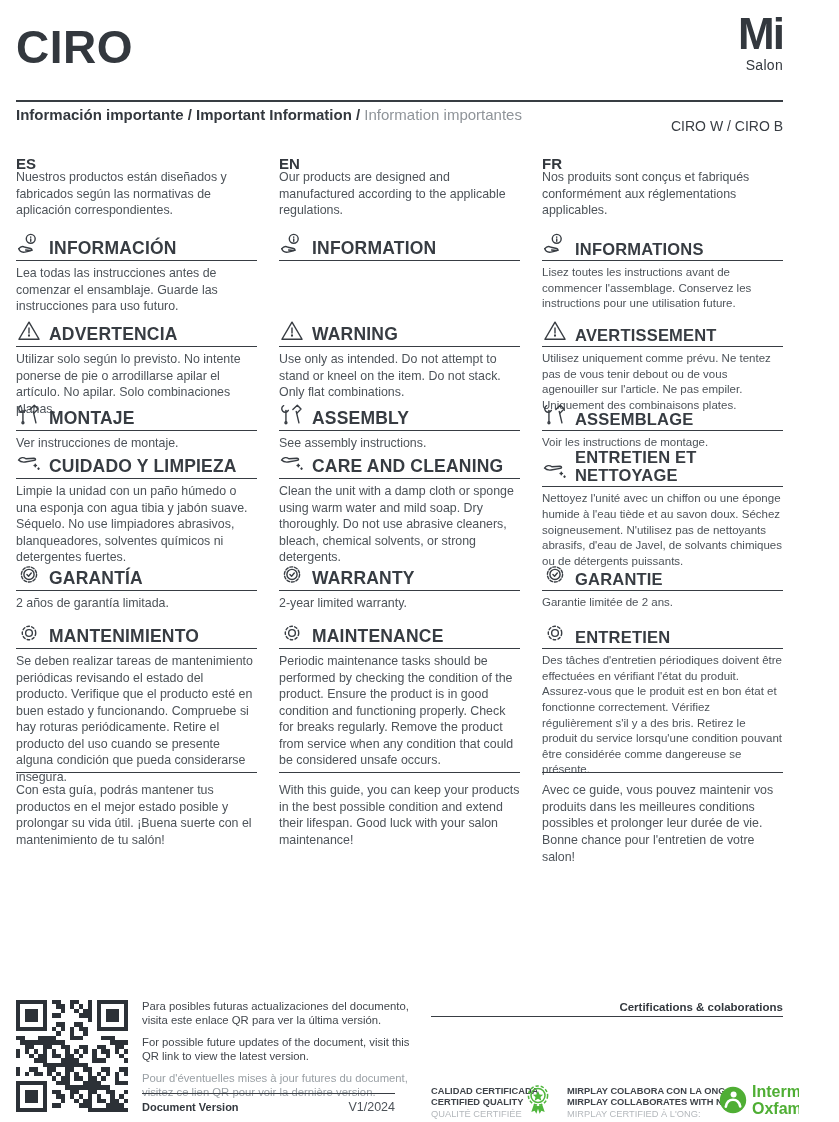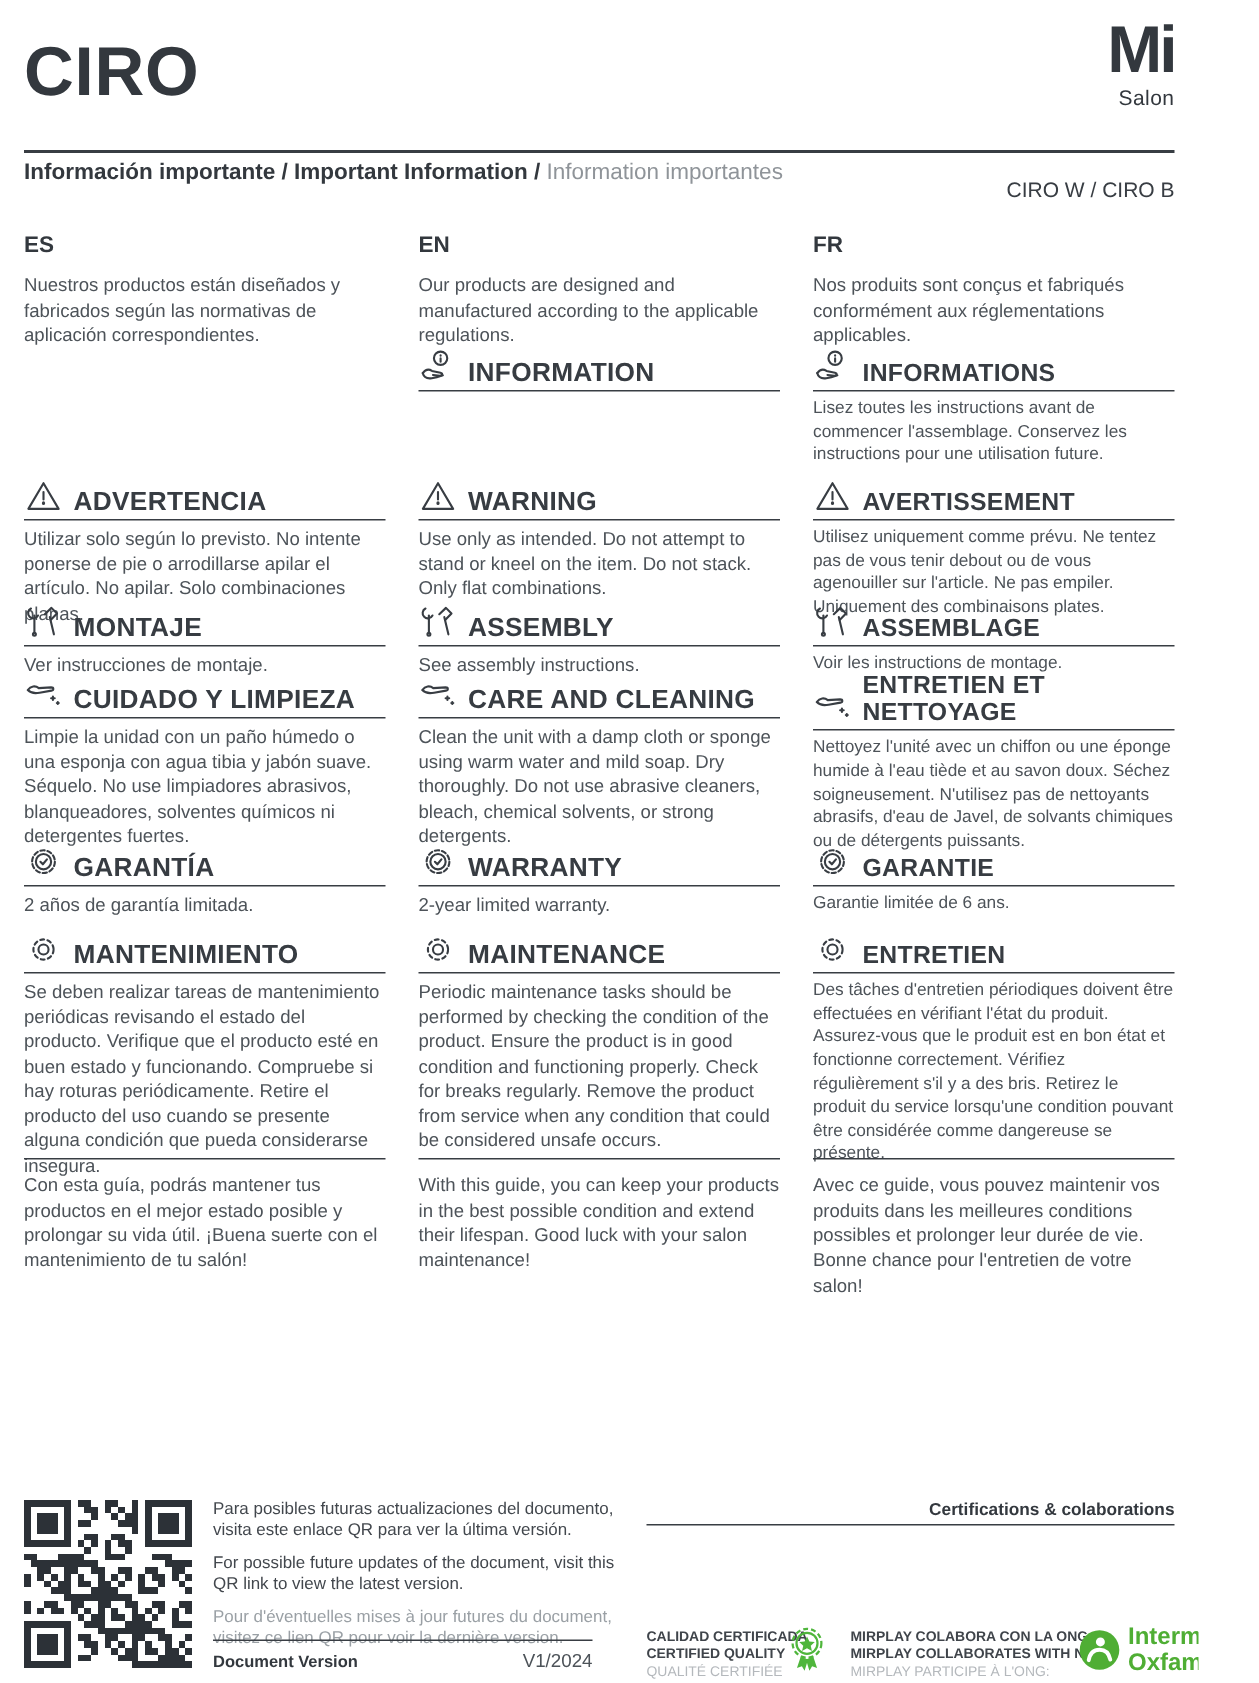--- a/index.html
+++ b/index.html
@@ -15,21 +15,21 @@
   .head-rule{position:absolute;left:16px;right:16px;top:100px;border-top:2px solid #383d43;}
   .subtitle{position:absolute;left:16px;top:106px;font-size:15px;font-weight:bold;color:#33383e;white-space:nowrap;}
   .subtitle .muted{color:#8f9499;font-weight:normal;}
   .models{position:absolute;right:16px;top:118px;font-size:14px;color:#383d43;}
 
   
   .cols{position:absolute;left:16px;right:16px;top:155px;height:715px;
         display:grid;grid-template-columns:repeat(3,1fr);column-gap:22px;}
   .col{position:relative;}
   .lang{position:absolute;top:0;left:0;font-size:15px;font-weight:bold;color:#33383e;margin:0;}
-  .intro{position:absolute;top:27px;left:0;right:0;margin:0;font-size:12.4px;line-height:1.33;}
+  .intro{position:absolute;top:14px;left:0;right:0;margin:0;font-size:12.4px;line-height:1.33;}
   .sec{position:absolute;left:0;right:0;}
   .pos-s0{top:75px}.pos-s1{top:161px}.pos-s2{top:245px}
   .pos-s3{top:293px}.pos-s4{top:405px}.pos-s5{top:463px}
   .sec-head{display:flex;align-items:flex-end;gap:7px;border-bottom:1.4px solid #383d43;
             padding-bottom:2px;min-height:28px;}
   .sec-title{font-size:17.5px;font-weight:bold;color:#373c42;letter-spacing:.2px;line-height:1.1;}
   .sec-body{margin:4px 0 0;font-size:12.4px;line-height:1.33;}
   .col-fr .sec-body{font-size:11.5px;line-height:1.36;}
   .col-fr .sec-title{font-size:16.5px;}
   .closing-rule{position:absolute;top:617px;left:0;right:0;border-top:1.3px solid #383d43;}
@@ -112,20 +112,29 @@
   </div>
   <div class="head-rule"></div>
   <div class="subtitle"><span>Información importante / Important Information / </span><span class="muted">Information importantes</span></div>
   <div class="models">CIRO W / CIRO B</div>
 
   <div class="cols">
 
     <section class="col">
       <h2 class="lang">ES</h2>
       <p class="intro">Nuestros productos están diseñados y fabricados según las normativas de aplicación correspondientes.</p>
+      <div class="sec pos-s0">
+        <div class="sec-head">
+            <svg class="ic">
+              <use href="#i-info"></use>
+            </svg>
+            <span class="sec-title">INFORMACIÓN</span>
+          </div>
+        <p class="sec-body">Lea todas las instrucciones antes de comenzar el ensamblaje. Guarde las instrucciones para uso futuro.</p>
+      </div>
       <div class="sec pos-s1">
         <div class="sec-head">
             <svg class="ic">
               <use href="#i-warn"></use>
             </svg>
             <span class="sec-title">ADVERTENCIA</span>
           </div>
         <p class="sec-body">Utilizar solo según lo previsto. No intente ponerse de pie o arrodillarse apilar el artículo. No apilar. Solo combinaciones planas.</p>
       </div>
       <div class="sec pos-s2">
@@ -267,21 +276,21 @@
           </div>
         <p class="sec-body">Nettoyez l'unité avec un chiffon ou une éponge humide à l'eau tiède et au savon doux. Séchez soigneusement. N'utilisez pas de nettoyants abrasifs, d'eau de Javel, de solvants chimiques ou de détergents puissants.</p>
       </div>
       <div class="sec pos-s4">
         <div class="sec-head">
             <svg class="ic">
               <use href="#i-cert"></use>
             </svg>
             <span class="sec-title">GARANTIE</span>
           </div>
-        <p class="sec-body">Garantie limitée de 6 ans.</p>
+        <p class="sec-body">Garantie limitée de 2 ans.</p>
       </div>
       <div class="sec pos-s5">
         <div class="sec-head">
             <svg class="ic">
               <use href="#i-gear"></use>
             </svg>
             <span class="sec-title">ENTRETIEN</span>
           </div>
         <p class="sec-body">Des tâches d'entretien périodiques doivent être effectuées en vérifiant l'état du produit. Assurez-vous que le produit est en bon état et fonctionne correctement. Vérifiez régulièrement s'il y a des bris. Retirez le produit du service lorsqu'une condition pouvant être considérée comme dangereuse se présente.</p>
       </div>
@@ -541,21 +550,21 @@
       <circle cx="15" cy="12.5" r="9.6" stroke-dasharray="3.3 2"></circle>
       <circle cx="15" cy="12.5" r="7"></circle>
     </g>
     <polygon points="15,8 16.6,11.4 20.2,11.7 17.5,14.1 18.3,17.7 15,15.8 11.7,17.7 12.5,14.1 9.8,11.7 13.4,11.4" fill="#4fb63c"></polygon>
     <path d="M10.8 21.5 8.3 29l3.3-1.2 1.8 3 2.3-7.4z" fill="#4fb63c"></path>
     <path d="M19.2 21.5 21.7 29l-3.3-1.2-1.8 3-2.3-7.4z" fill="#4fb63c"></path>
   </svg>
   <div class="cert-lines cert-ngo">
     <div>MIRPLAY COLABORA CON LA ONG:</div>
     <div>MIRPLAY COLLABORATES WITH NGO:</div>
-    <div class="light">MIRPLAY PARTICIPE À L'ONG:</div>
+    <div class="light">MIRPLAY CERTIFIED À L'ONG:</div>
   </div>
   <svg class="oxfam-logo" viewBox="0 0 28 28" width="28" height="28">
     <circle cx="14" cy="14" r="13.2" fill="#4fae34"></circle>
     <circle cx="14.6" cy="8.6" r="3" fill="#fff"></circle>
     <path d="M6.8 20.8c.9-5.2 3.6-7 7.2-7 3.4 0 6.2 1.8 7.2 6.6" fill="none" stroke="#fff" stroke-width="2.6" stroke-linecap="round"></path>
   </svg>
   <div class="oxfam-name">
     <div>Intermón</div>
     <div>Oxfam</div>
   </div>

